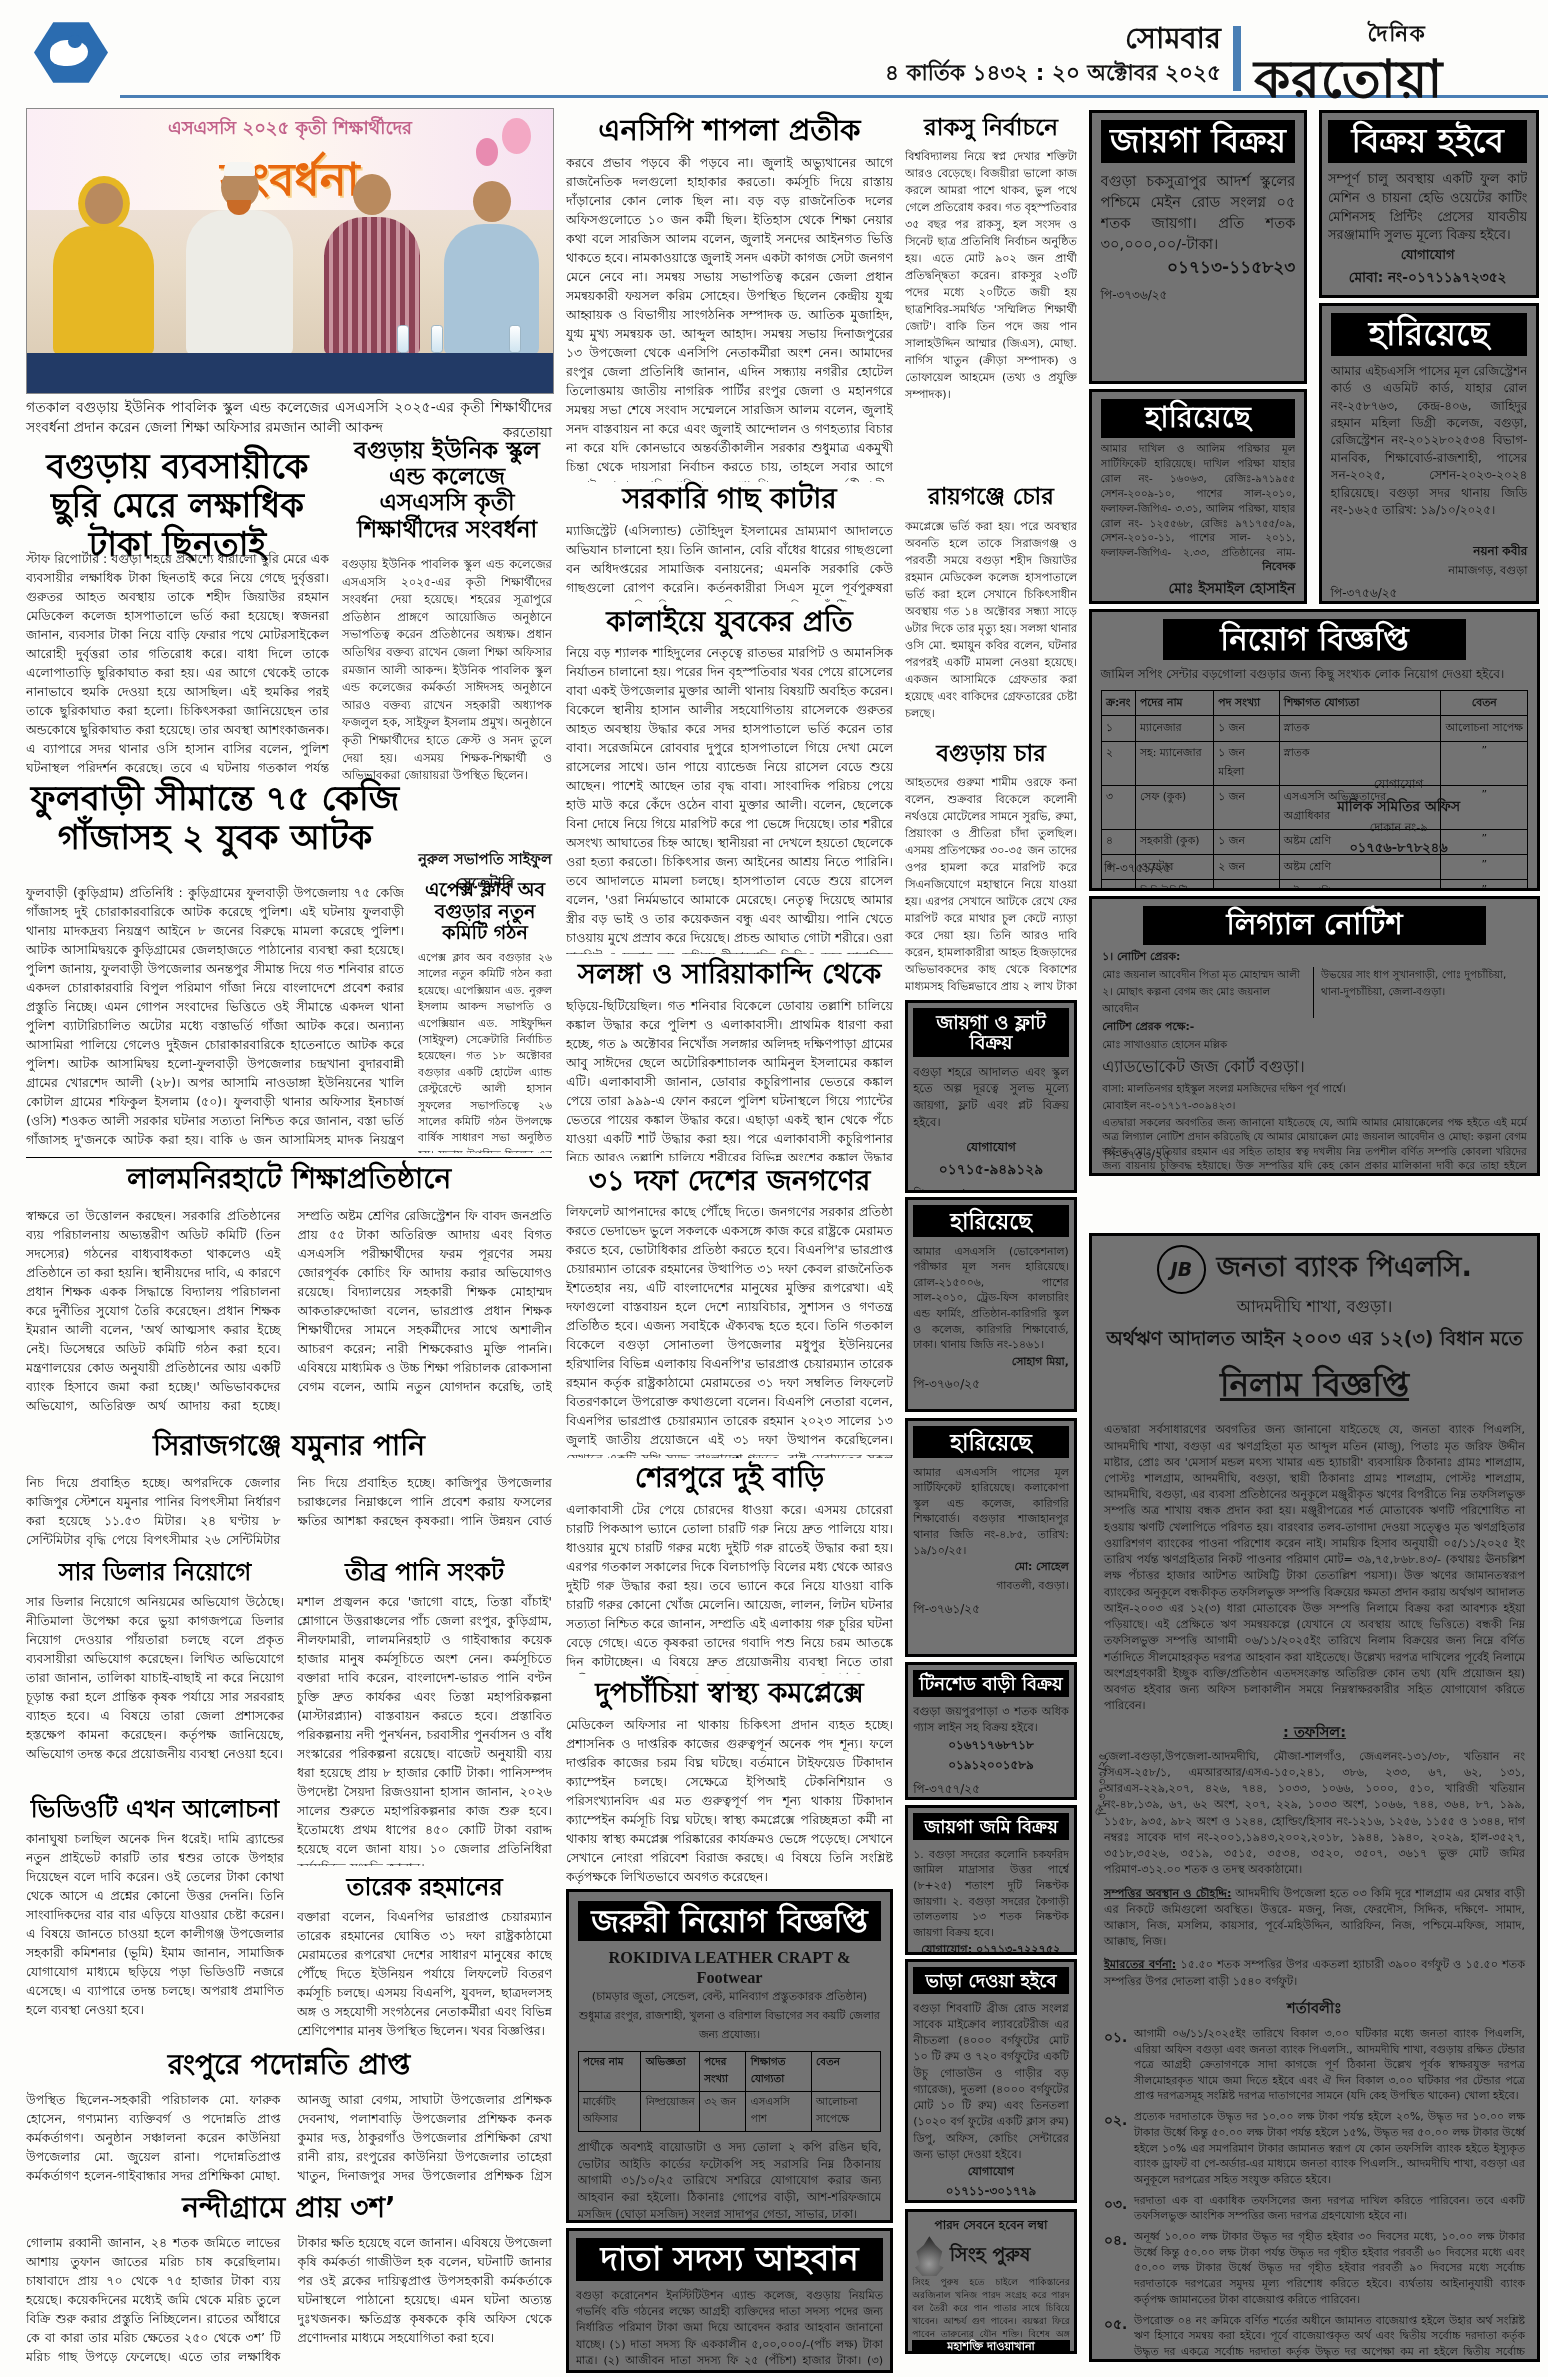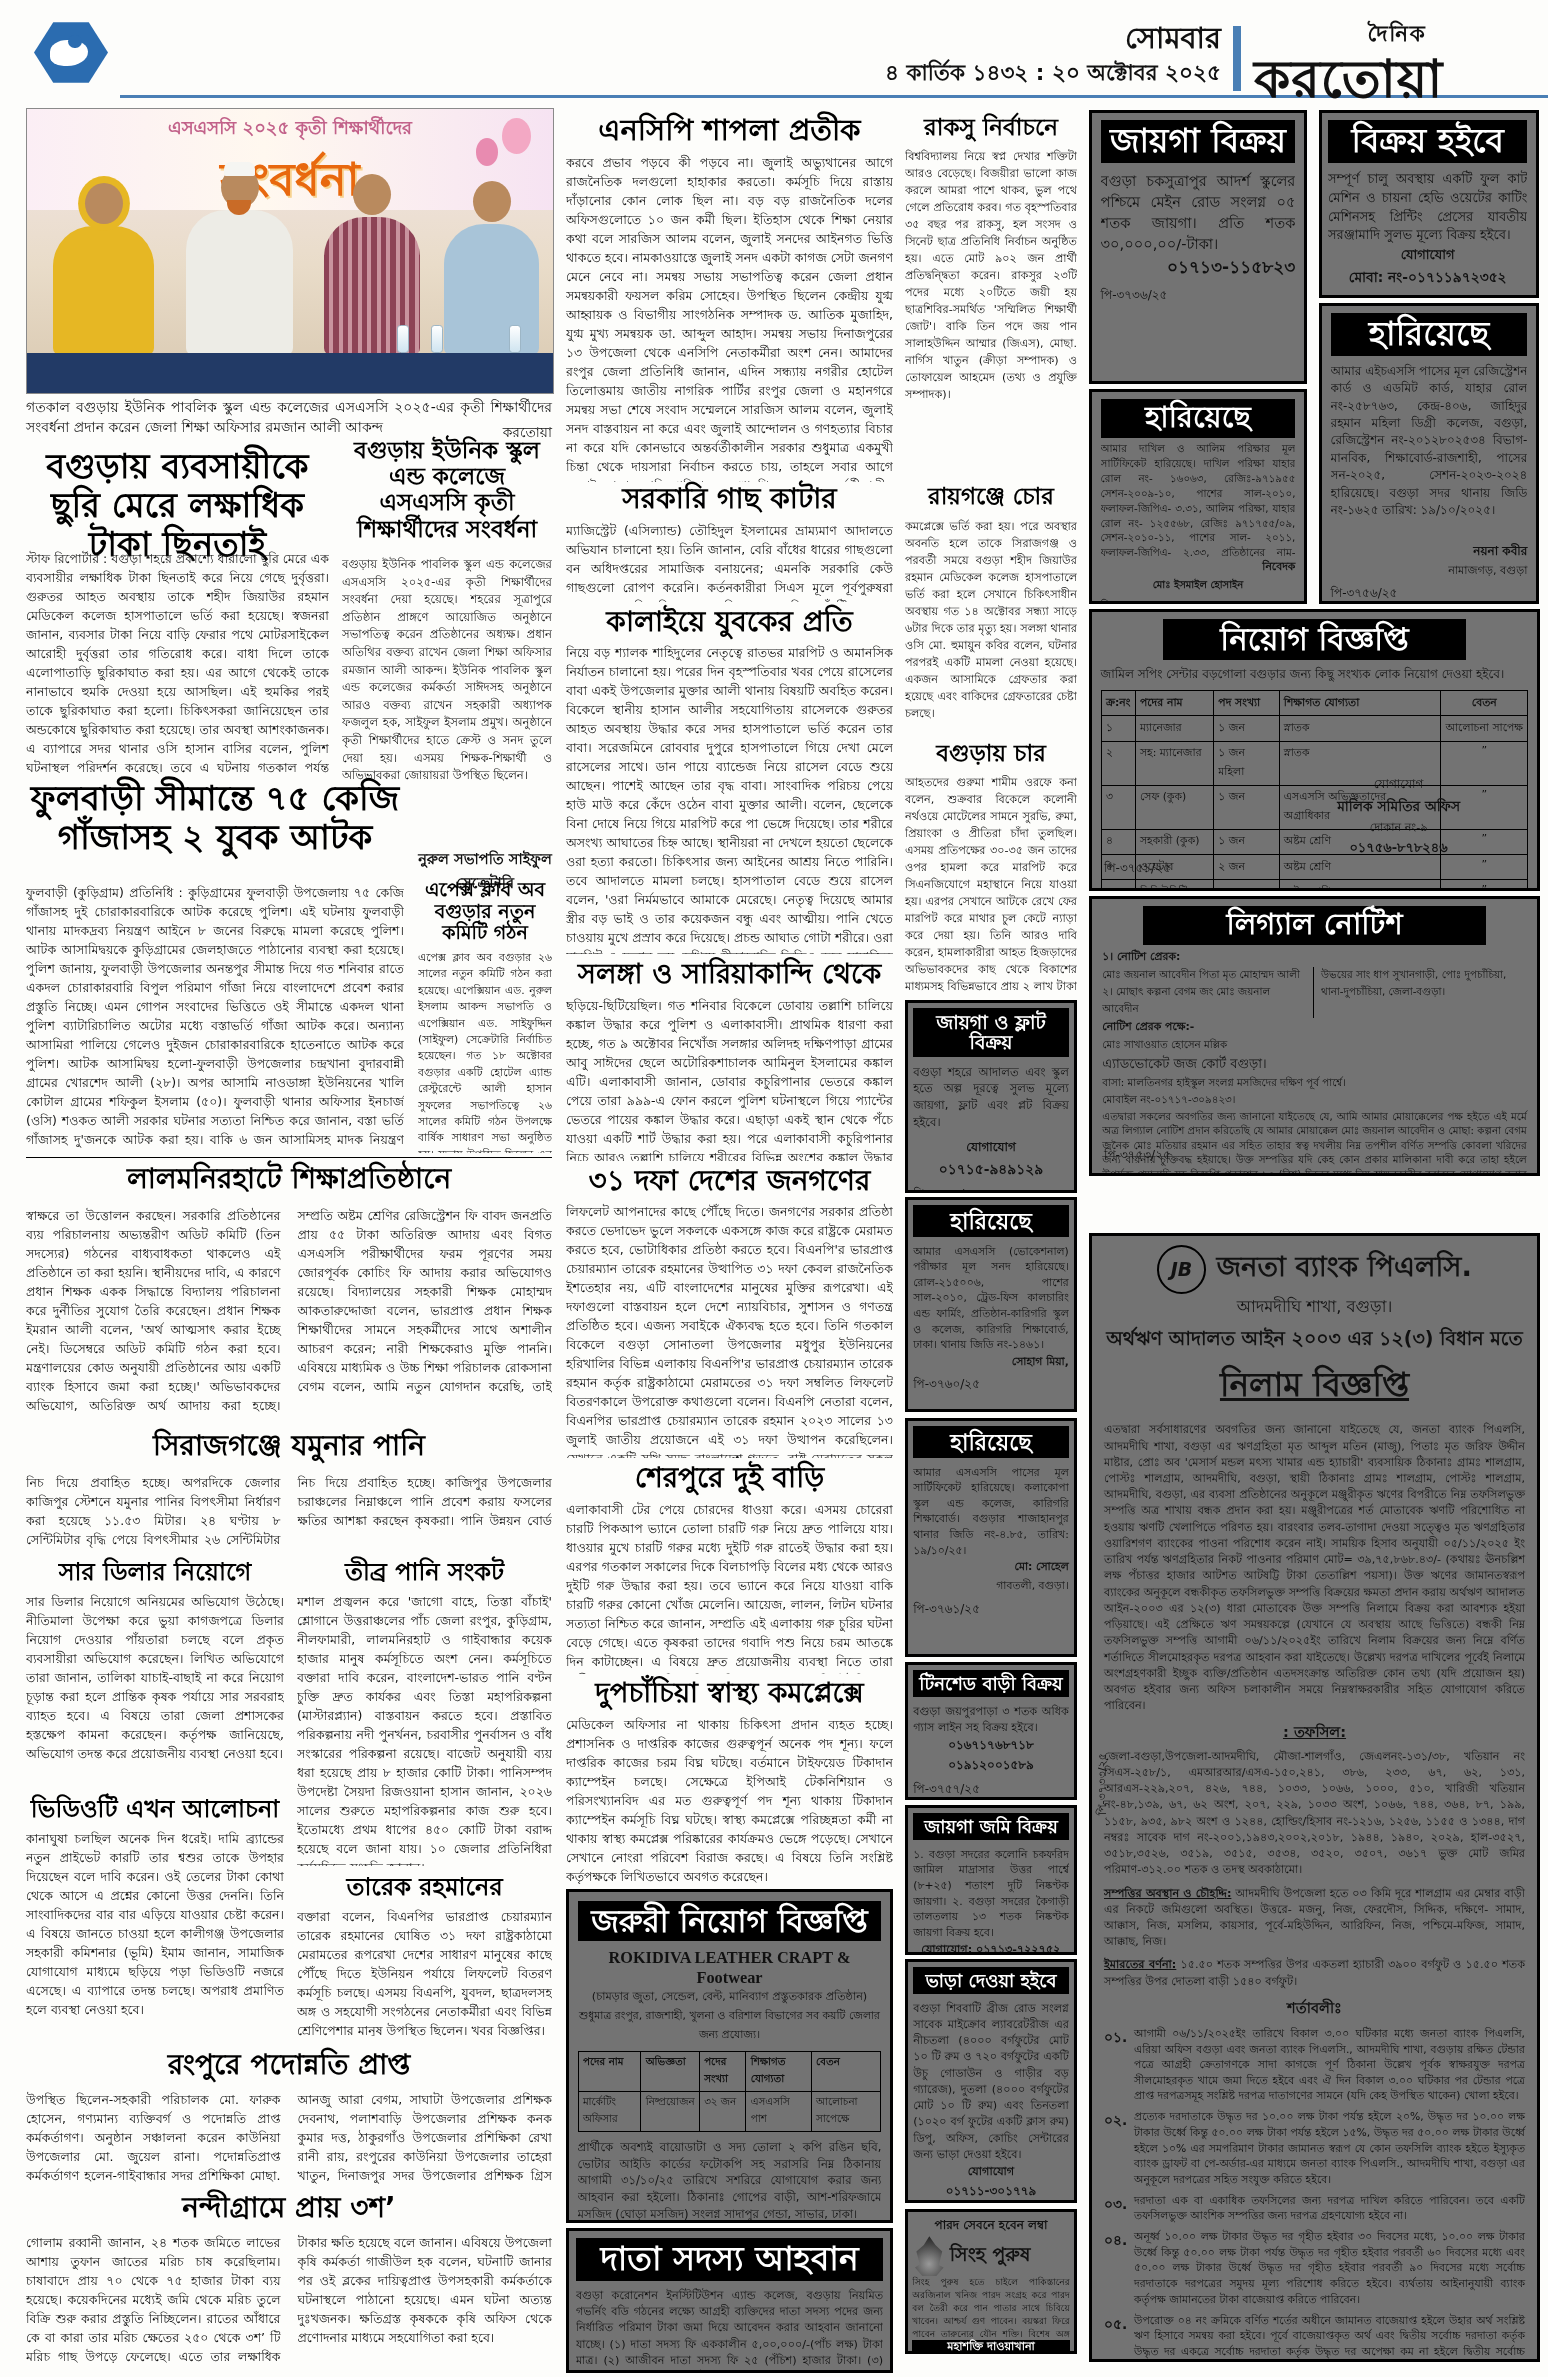--- a/index.html
+++ b/index.html
@@ -266,21 +266,21 @@
   <div class="adhead" style="font-size:33px;">জায়গা বিক্রয়</div>
   <div class="adtext" style="font-size:14.6px;">বগুড়া চকসুত্রাপুর আদর্শ স্কুলের পশ্চিমে মেইন রোড সংলগ্ন ০৫ শতক জায়গা। প্রতি শতক ৩০,০০০,০০/-টাকা।</div>
   <div class="adphone" style="font-size:17px;">০১৭১৩-১১৫৮২৩</div>
   <div class="pno">পি-৩৭৩৬/২৫</div>
 </div>
 
 <div class="abs adbox" style="left:1089px;top:389px;width:218px;height:215px;">
   <div class="adhead" style="font-size:29px;margin-bottom:3.4px;">হারিয়েছে</div>
   <div class="adtext" style="font-size:10.3px;height:117px;">আমার দাখিল ও আলিম পরিক্ষার মূল সার্টিফিকেট হারিয়েছে। দাখিল পরিক্ষা যাহার রোল নং- ১৬০৬৩, রেজিঃ-৯৭১৯৫৫ সেশন-২০০৯-১০, পাশের সাল-২০১০, ফলাফল-জিপিএ- ৩.৩১, আলিম পরিক্ষা, যাহার রোল নং- ১২৫৫৬৮, রেজিঃ ৯৭১৭৫৫/০৯, সেশন-২০১০-১১, পাশের সাল- ২০১১, ফলাফল-জিপিএ- ২.৩৩, প্রতিষ্ঠানের নাম- শিবগঞ্জ ফাজিল মাদ্রাসা, বাংলাদেশ মাদ্রাসা শিক্ষাবোর্ড ঢাকা। এ ব্যাপারে শিবগঞ্জ থানার জিডি নং- ১০৪০, তারিখ-১৯/১০/২০২৫।</div>
   <div class="sign" style="font-size:10.8px;">নিবেদক</div>
-  <div class="sign" style="font-size:10px;text-align:center;">মোঃ ইসমাইল হোসাইন</div>
+  <div class="sign" style="font-size:14px;">মোঃ ইসমাইল হোসাইন</div>
   <div class="pno">পি-৩৭৫০/২৫</div>
 </div>
 
 <div class="abs adbox" style="left:1319px;top:110px;width:220px;height:188px;padding-left:6px;">
   <div class="adhead" style="font-size:33px;">বিক্রয় হইবে</div>
   <div class="adtext" style="font-size:13px;">সম্পূর্ণ চালু অবস্থায় একটি ফুল কাট মেশিন ও চায়না হেভি ওয়েটের কাটিং মেশিনসহ প্রিন্টিং প্রেসের যাবতীয় সরঞ্জামাদি সুলভ মূল্যে বিক্রয় হইবে।</div>
   <div style="text-align:center;font-weight:bold;font-size:13px;">যোগাযোগ</div>
   <div style="text-align:center;font-weight:bold;font-size:13.8px;">মোবা: নং-০১৭১১৯৭২৩৫২</div>
   <div class="pno">পি-৩৭৫২/২৫</div>
 </div>
@@ -364,21 +364,21 @@
   <div style="font-size:10.8px;font-weight:bold;">১। নোটিশ প্রেরক:</div>
   <div style="display:flex;gap:6.9px;font-size:10.3px;">
     <div style="flex:1;border-right:0.9px solid #000;padding-right:5.2px;">
       <div>মোঃ জয়নাল আবেদীন পিতা মৃত মোহাম্মদ আলী</div>
       <div>২। মোছাৎ কল্পনা বেগম জং মোঃ জয়নাল আবেদীন</div>
     </div>
     <div style="flex:1;">উভয়ের সাং ধাপ সুখানগাড়ী, পোঃ দুপচাঁচিয়া, থানা-দুপচাঁচিয়া, জেলা-বগুড়া।</div>
   </div>
   <div style="font-size:10.8px;font-weight:bold;">নোটিশ প্রেরক পক্ষে:-</div>
   <div style="font-size:10.3px;">মোঃ সাখাওয়াত হোসেন মল্লিক</div>
-  <div style="font-size:13px;">এ্যাডভোকেট জজ কোর্ট বগুড়া।</div>
+  <div style="font-size:16px;">এ্যাডভোকেট জজ কোর্ট বগুড়া।</div>
   <div style="font-size:10.3px;">বাসা: মালতিনগর হাইস্কুল সংলগ্ন মসজিদের দক্ষিণ পূর্ব পার্শ্বে।</div>
   <div style="font-size:10.3px;">মোবাইল নং-০১৭১৭-৩০৯৪২৩।</div>
   <div style="font-size:10.3px;text-align:justify;line-height:1.4;">এতদ্বারা সকলের অবগতির জন্য জানানো যাইতেছে যে, আমি আমার মোয়াক্কেলের পক্ষ হইতে এই মর্মে অত্র লিগ্যাল নোটিশ প্রদান করিতেছি যে আমার মোয়াক্কেল মোঃ জয়নাল আবেদীন ও মোছা: কল্পনা বেগম জনৈক মোঃ মতিয়ার রহমান এর সহিত তাহার স্বত্ব দখলীয় নিম্ন তপশীল বর্ণিত সম্পত্তি কোবলা খরিদের জন্য বায়নায় চুক্তিবদ্ধ হইয়াছে। উক্ত সম্পত্তির যদি কেহ কোন প্রকার মালিকানা দাবী করে তাহা হইলে উপর্যুক্ত প্রমানাদি সহ বিজ্ঞপ্তি প্রকাশের ২০ (বিশ) দিনের মধ্যে নিম্ন স্বাক্ষরকারীর বরাবরে যোগাযোগ করার জন্য অনুরোধ করা গেল। অন্যথায় নালিশী সম্পত্তি নিষ্কণ্টক বলিয়া গন্য হইবে।</div>
   <div style="text-align:center;font-weight:bold;font-size:11.2px;text-decoration:underline;">তপশীল সম্পত্তির বিবরন</div>
   <div style="font-size:10.3px;text-align:justify;">জেলা বগুড়া থানা বগুড়া সদর জে এল নং ৮৬, মৌজা ফুলবাড়ী, সি এস খং নং ৫৭৭, এম আর আর খং নং ৭৮১, ডিপি খং নং ৩৩৩৩, খারিজী খতিয়ান নং-১৬৩২।</div>
 
   <div class="pno" style="position:absolute;left:12px;bottom:6.9px;">পি-৩৭৫৩/২৫</div>
 </div>
 
 <div class="abs adbox" style="left:1089px;top:1233px;width:451px;height:1129px;padding:8.6px 12px;">

